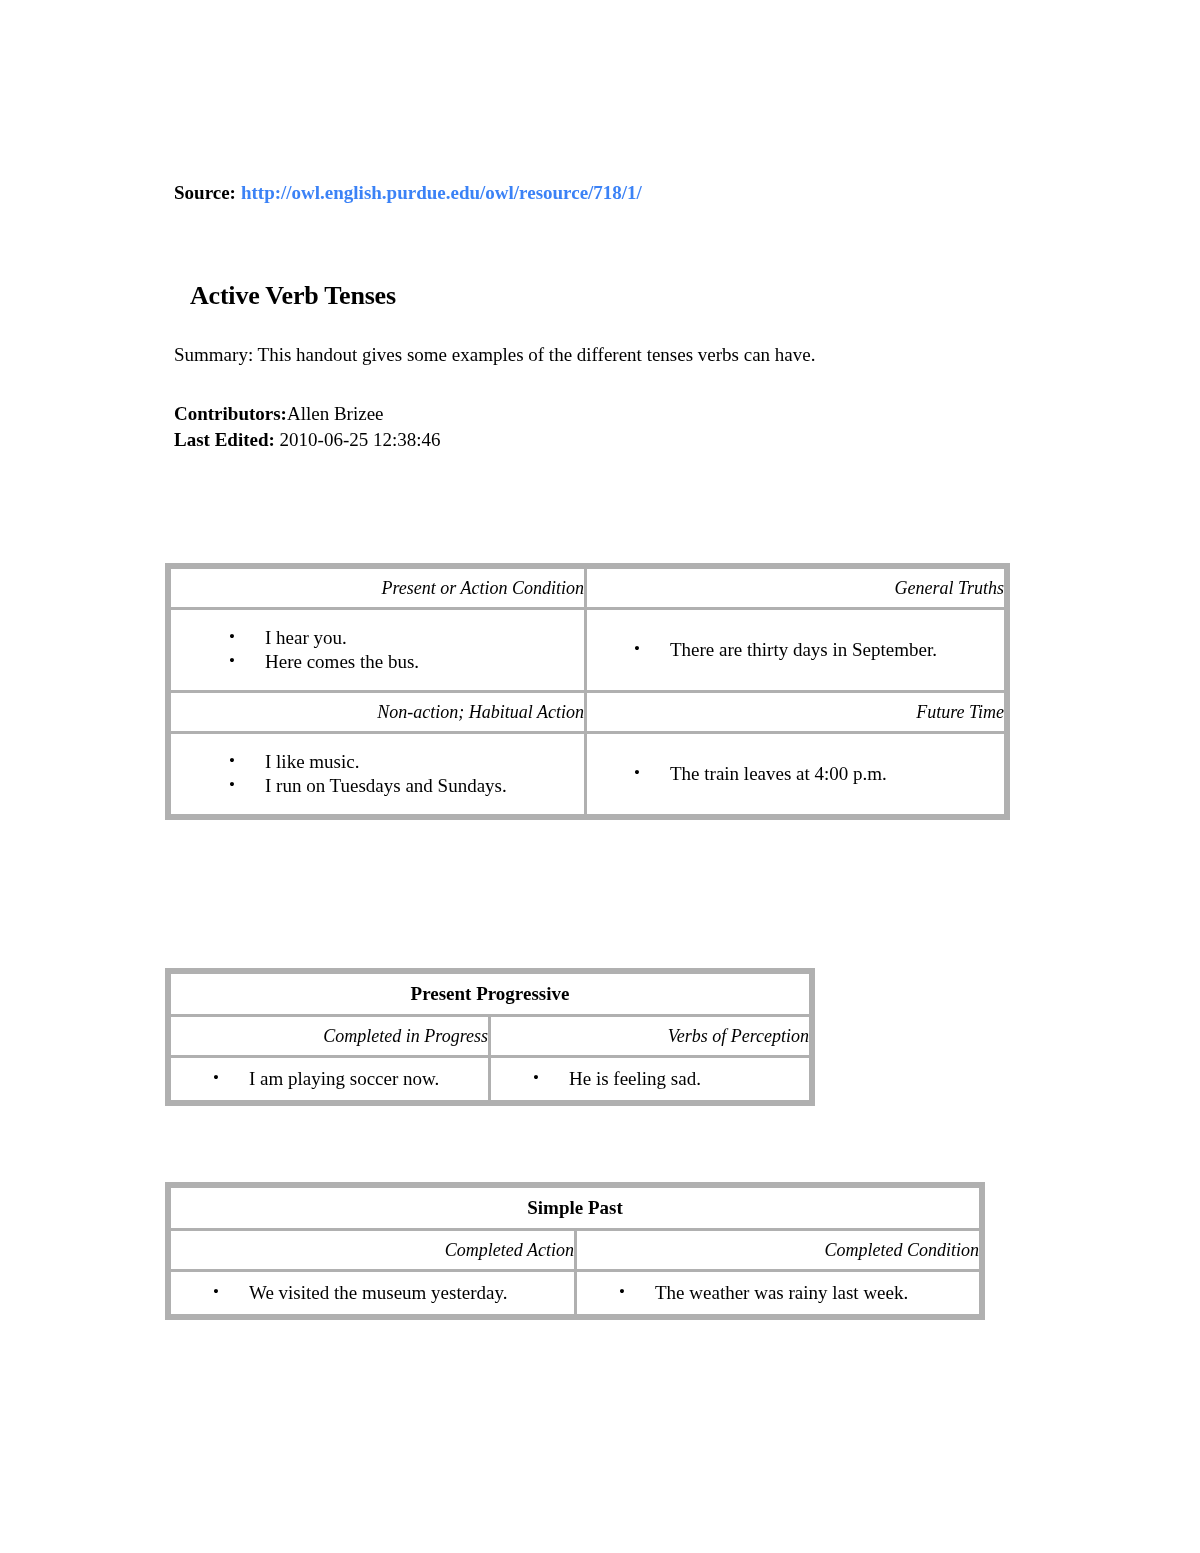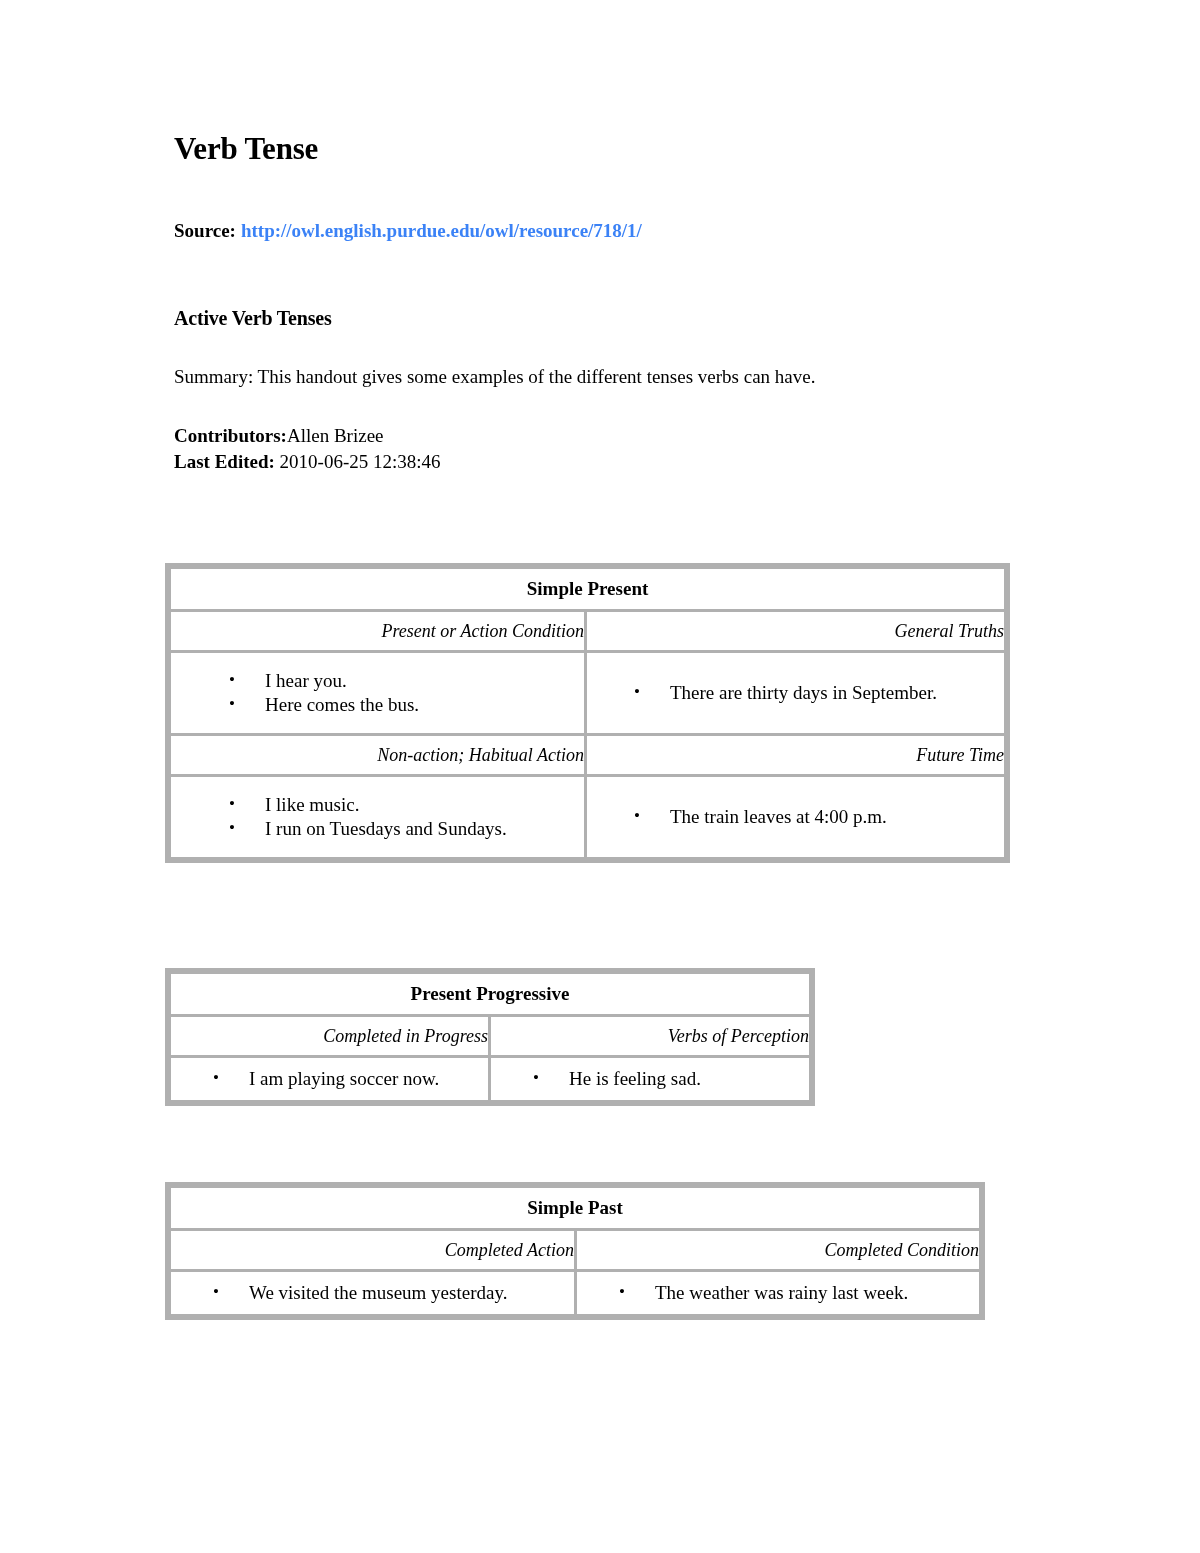--- a/index.html
+++ b/index.html
@@ -47,23 +47,23 @@
   .source-line .src-label {
     color: #000000;
   }
   .source-line .src-url {
     color: #3b82f6;
     text-decoration: none;
     font-weight: bold;
     margin-left: 5px;
   }
   h2.section-title {
-    font-size: 20px;
-    font-weight: bold;
-    margin: 0;
+    font-size: 26px;
+    font-weight: bold;
+    margin: 16px;
     padding-top: 58px;
     line-height: 34px;
     letter-spacing: -0.2px;
   }
   .summary-line {
     font-size: 19px;
     margin-top: 30px;
     line-height: 24px;
   }
   .summary-line b { font-weight: normal; }
@@ -140,21 +140,20 @@
   #table-simple-present { left: 165px; top: 563px; }
   #table-present-progressive { left: 165px; top: 968px; }
   #table-simple-past { left: 165px; top: 1182px; }
 </style>
 </head>
 <body>
 
 <div class="page">
   <div class="content">
 
-    <h1 class="doc-title">Verb Tense</h1>
 
     <div class="source-line">
       <span class="src-label">Source:</span><a class="src-url" href="#">http://owl.english.purdue.edu/owl/resource/718/1/</a>
     </div>
 
     <h2 class="section-title">Active Verb Tenses</h2>
 
     <div class="summary-line">
       <b>Summary:</b><span> This handout gives some examples of the different tenses verbs can have.</span>
     </div>
@@ -171,23 +170,20 @@
   </div>
 
   <div class="table-block" id="table-simple-present">
     <table class="tense-table">
       <colgroup>
           <col style="width:413px">
           <col style="width:417px">
         </colgroup>
       <tbody>
         <tr>
-          <td class="title-cell" colspan="2">Simple Present</td>
-        </tr>
-        <tr>
           <td class="header-cell">Present or Action Condition</td>
           <td class="header-cell">General Truths</td>
         </tr>
         <tr>
           <td class="list-cell pad-lg">
             <ul class="bullets tall-list">
               <li>I hear you.</li>
               <li>Here comes the bus.</li>
             </ul>
           </td>

